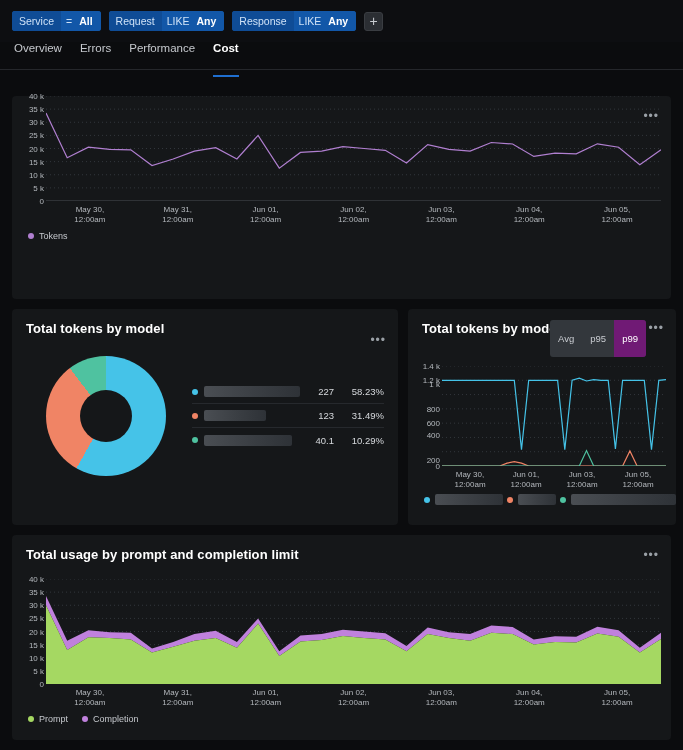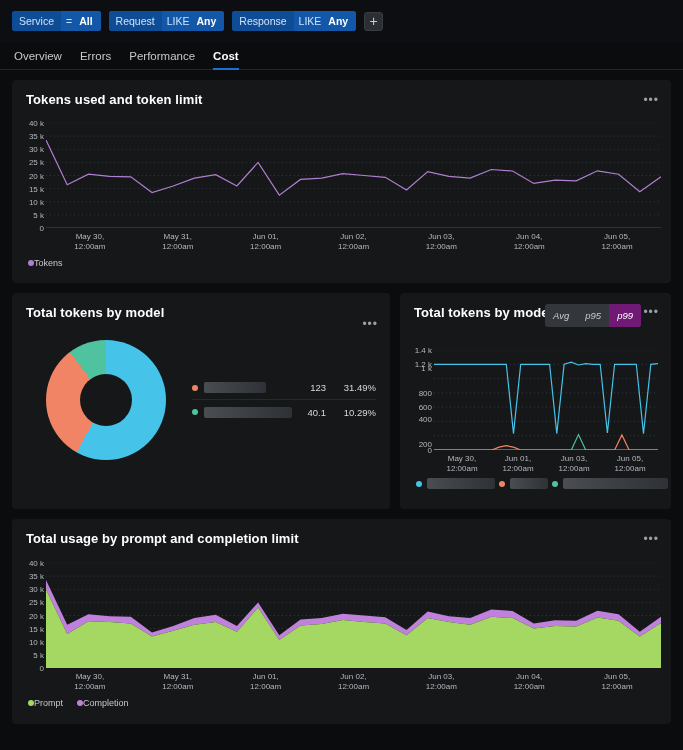--- a/index.html
+++ b/index.html
@@ -67,25 +67,25 @@
     align-items: flex-end;
     gap: 18px;
     padding: 0 14px;
     height: 28px;
     border-bottom: 1px solid #25272b;
     background: #0b0c0e;
   }
   .tab {
     font-size: 11.5px;
     color: #c5c8cd;
-    padding-bottom: 6px;
+    padding-bottom: 21px;
     cursor: pointer;
     border-bottom: 2px solid transparent;
     position: relative;
-    top: 1px;
+    top: 8px;
   }
   .tab.active { color: #ffffff; font-weight: bold; border-bottom-color: #1f6fd0; }
 
   .content { padding: 10px 12px 0 12px; }
   .panel {
     background: #151719;
     border-radius: 4px;
     position: relative;
     margin-bottom: 10px;
   }
@@ -142,21 +142,21 @@
     top: 4px;
   }
   .legend {
     display: flex;
     gap: 14px;
     align-items: center;
     padding: 6px 0 10px 16px;
     font-size: 9px;
     color: #c5c8cd;
   }
-  .legend .li { display: flex; align-items: center; cursor: pointer; }
+  .legend .li { display: flex; align-items: center; gap: 5px; cursor: pointer; }
   .dot { width: 6px; height: 6px; border-radius: 50%; display: inline-block; }
 
   
   .donut-wrap { display: flex; padding: 6px 14px 16px 14px; align-items: center; }
   .donut-col { width: 160px; display: flex; justify-content: center; }
   .donut {
     width: 120px; height: 120px; border-radius: 50%;
     position: relative;
   }
   .donut::after {
@@ -190,24 +190,23 @@
   .brow .bpct { width: 50px; text-align: right; }
 
   .seg {
     display: flex;
     background: #33373c;
     border-radius: 3px;
     overflow: hidden;
     font-size: 9.5px;
   }
   .seg div {
-    padding: 6px 8px;
+    padding: 13px 8px;
     color: #c9ccd1;
     cursor: pointer;
-    font-style: italic;
   }
   .seg div.on { background: #701a75; color: #ffffff; }
   .toolbar-right {
     position: absolute;
     top: 11px; right: 30px;
     display: flex; align-items: center;
   }
   .minilegend {
     display: flex; align-items: center; gap: 4px;
     padding: 4px 0 10px 16px;
@@ -239,21 +238,20 @@
 <div class="tabs">
   <div class="tab">Overview</div>
   <div class="tab">Errors</div>
   <div class="tab">Performance</div>
   <div class="tab active">Cost</div>
 </div>
 
 <div class="content">
 
   <div class="panel" style="height:203px">
-    <div class="panel-title">Tokens used and token limit</div>
     <div class="dots">•••</div>
     <div class="chart" style="height:105px;margin-top:16px">
       <div class="ylabels" id="y1">
           <span style="top: 105px;">0</span>
           <span style="top: 91.875px;">5 k</span>
           <span style="top: 78.75px;">10 k</span>
           <span style="top: 65.625px;">15 k</span>
           <span style="top: 52.5px;">20 k</span>
           <span style="top: 39.375px;">25 k</span>
           <span style="top: 26.25px;">30 k</span>
@@ -293,20 +291,26 @@
   <div class="row2">
 
     <div class="panel" style="height:216px">
       <div class="panel-title">Total tokens by model</div>
       <div class="dots" style="top:27px;right:12px">•••</div>
       <div class="donut-wrap" style="margin-top:14px">
         <div class="donut-col">
           <div class="donut" id="donut" style="background: conic-gradient(rgb(69, 195, 232) 0deg, rgb(69, 195, 232) 209.48deg, rgb(240, 132, 101) 209.48deg, rgb(240, 132, 101) 322.99deg, rgb(79, 194, 160) 322.99deg, rgb(79, 194, 160) 360deg);"></div>
         </div>
         <div class="breakdown">
+          <div class="brow">
+            <span class="bdot" style="background:#45c3e8"></span>
+            <span class="redact" style="width:96px"></span>
+            <span class="bnum">227</span>
+            <span class="bpct">58.23%</span>
+          </div>
           <div class="brow">
             <span class="bdot" style="background:#f08465"></span>
             <span class="redact" style="width:62px"></span>
             <span class="bnum">123</span>
             <span class="bpct">31.49%</span>
           </div>
           <div class="brow">
             <span class="bdot" style="background:#4fc2a0"></span>
             <span class="redact" style="width:88px"></span>
             <span class="bnum">40.1</span>

